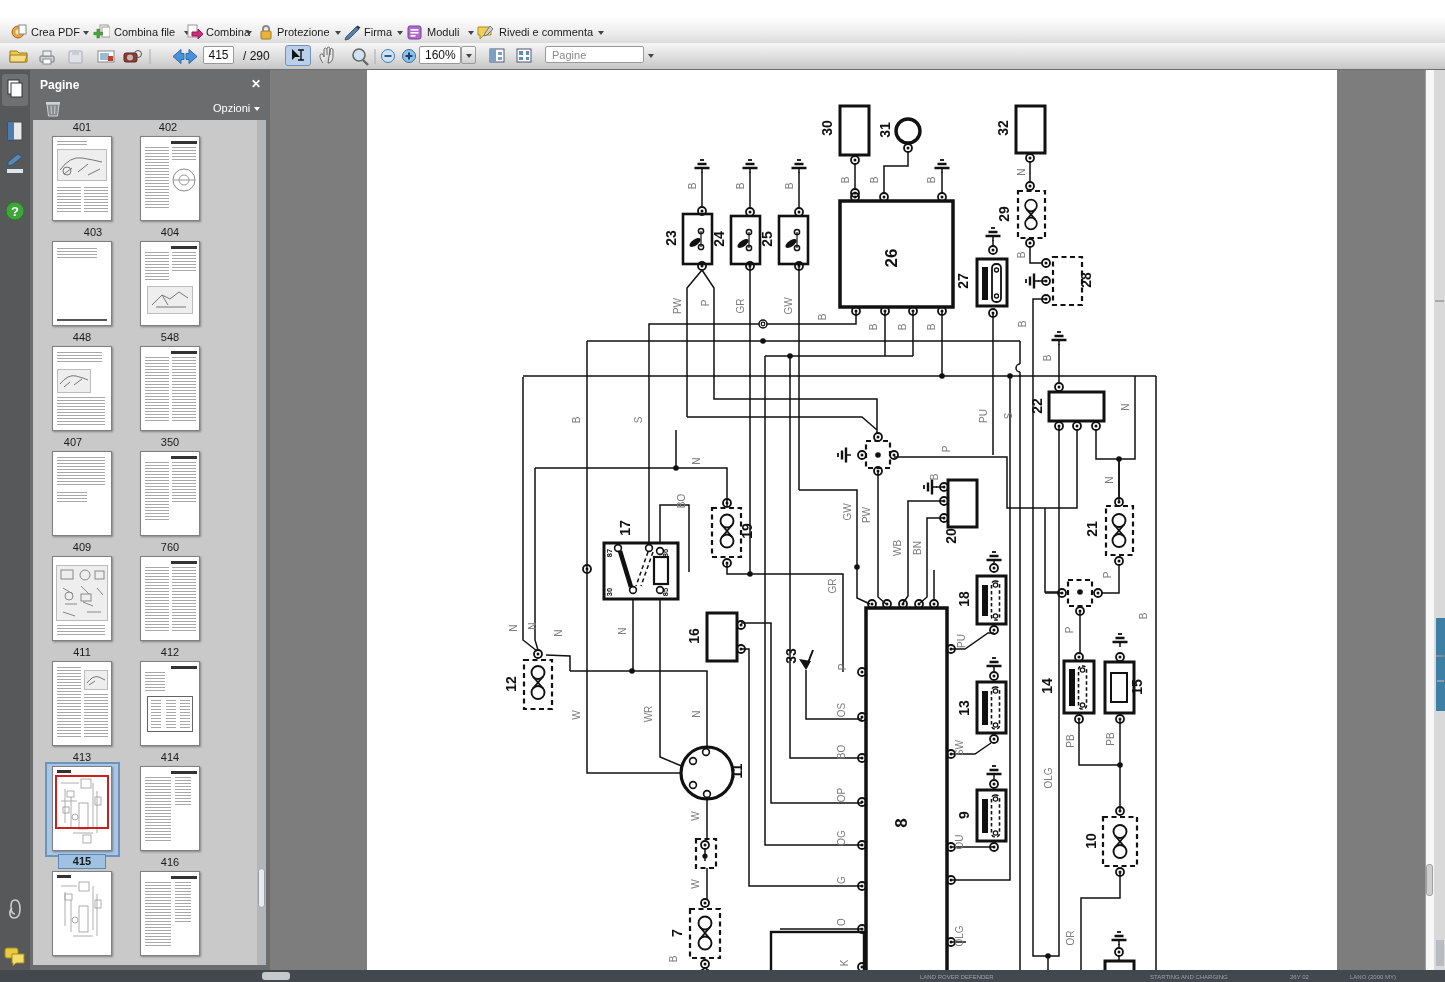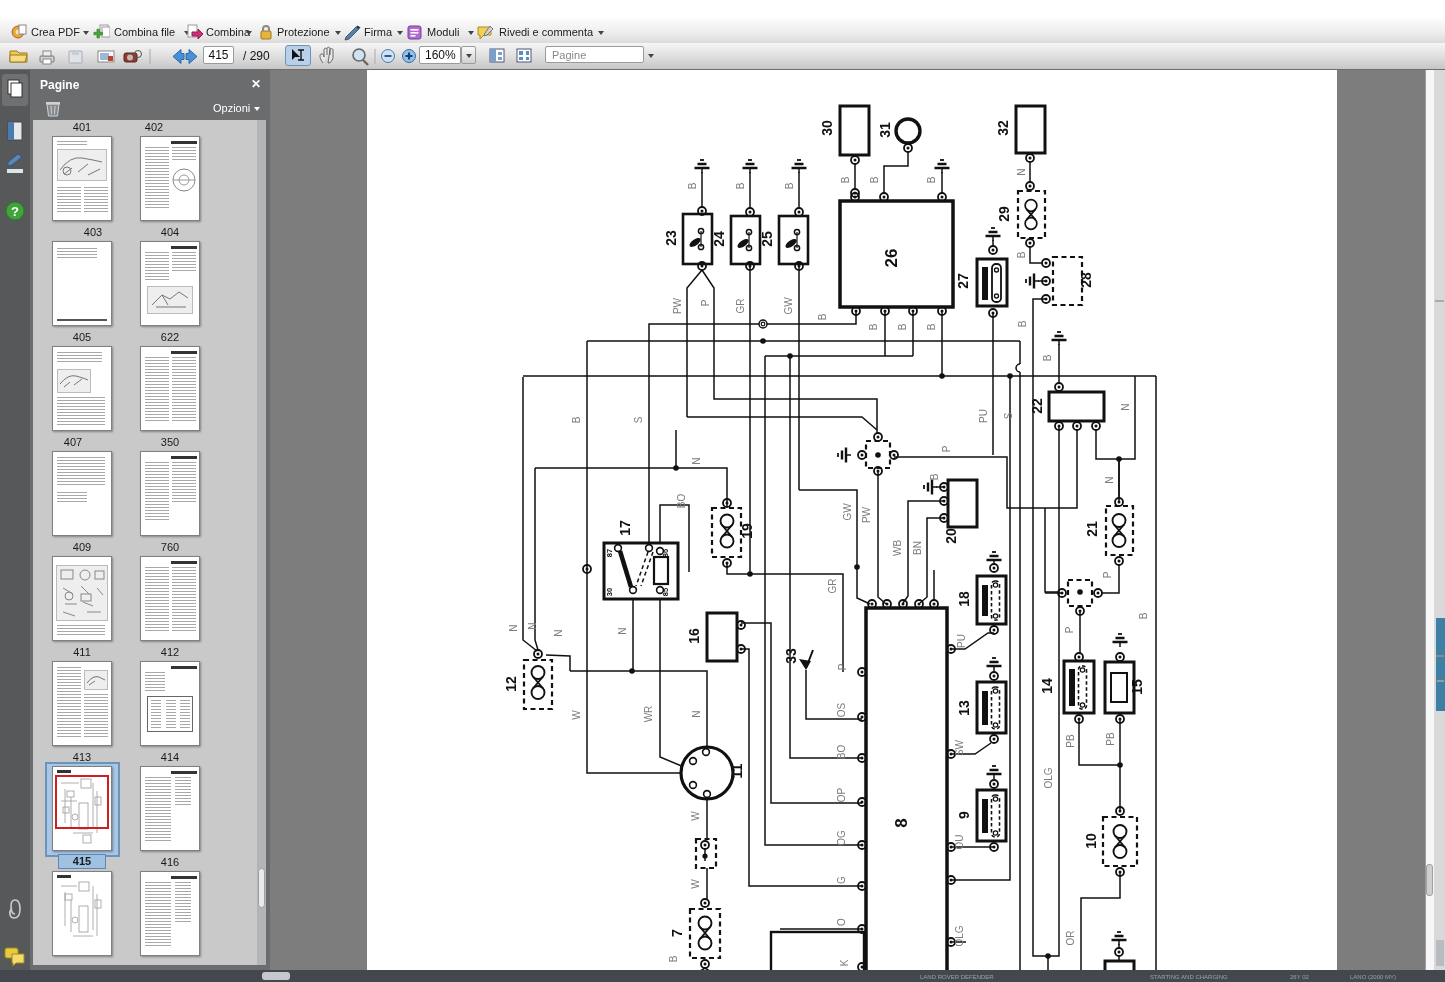--- a/index.html
+++ b/index.html
@@ -193,21 +193,21 @@
         <path d="M4 5 h12 l-1.5 12 h-9 z" fill="#888b8e" stroke="#cfd2d5"></path>
         <rect x="3" y="3" width="14" height="2.4" fill="#cfd2d5"></rect>
         <line x1="8" y1="7" x2="8.5" y2="15" stroke="#cfd2d5"></line>
         <line x1="12" y1="7" x2="11.5" y2="15" stroke="#cfd2d5"></line>
       </svg>
  <div style="position:absolute;left:183px;top:32px;font-size:11px;color:#fff">Opzioni</div>
  <span class="car" style="left:224px;top:37px;position:absolute;border-top-color:#fff"></span>
 </div>
 <div class="abs" id="thumbpane">
  <div class="tl" style="left:19px;top:1px">401</div>
-      <div class="tl" style="left:91px;top:1px">402</div>
+      <div class="tl" style="left:105px;top:1px">402</div>
 
  <div class="th" style="left:19px;top:16px">
   <div class="txt" style="left:4px;top:4px;width:30px;height:4px"></div>
   <div class="img" style="left:4px;top:12px;width:50px;height:32px"><svg width="48" height="30">
             <path d="M2 20 q10-14 22-12 t20 4 M6 24 l8-6 M20 22 l10-8 M30 25 l12-6" stroke="#777" fill="none"></path>
             <circle cx="9" cy="21" r="4" fill="none" stroke="#777"></circle>
           </svg></div>
   <div class="txt" style="left:4px;top:50px;width:24px;height:26px"></div>
   <div class="txt" style="left:31px;top:50px;width:24px;height:26px"></div>
  </div>
@@ -229,22 +229,22 @@
   <div style="position:absolute;left:4px;bottom:4px;width:50px;height:2px;background:#555"></div>
  </div>
  <div class="th" style="left:107px;top:121px">
   <div class="hdr" style="left:30px;top:4px;width:26px"></div>
   <div class="txt" style="left:4px;top:10px;width:24px;height:30px"></div>
   <div class="txt" style="left:31px;top:10px;width:24px;height:20px"></div>
   <div class="img" style="left:6px;top:44px;width:46px;height:28px"><svg width="44" height="26">
             <path d="M4 18 l10-10 8 4 9-7 9 6 M8 20 h30 M14 8 l6 10" stroke="#777" fill="none"></path>
           </svg></div>
  </div>
- <div class="tl" style="left:19px;top:211px">405</div>
-      <div class="tl" style="left:107px;top:211px">622</div>
+ <div class="tl" style="left:19px;top:211px">448</div>
+      <div class="tl" style="left:107px;top:211px">548</div>
 
  <div class="th" style="left:19px;top:226px">
   <div class="txt" style="left:4px;top:5px;width:45px;height:12px"></div>
   <div class="img" style="left:4px;top:22px;width:34px;height:24px"><svg width="32" height="22">
             <path d="M2 14 q8-10 16-8 t12 4 M6 17 l6-5 M16 15 l8-6" stroke="#777" fill="none"></path>
           </svg></div>
   <div class="txt" style="left:4px;top:50px;width:48px;height:28px"></div>
  </div>
  <div class="th" style="left:107px;top:226px">
   <div class="hdr" style="left:30px;top:4px;width:26px"></div>

